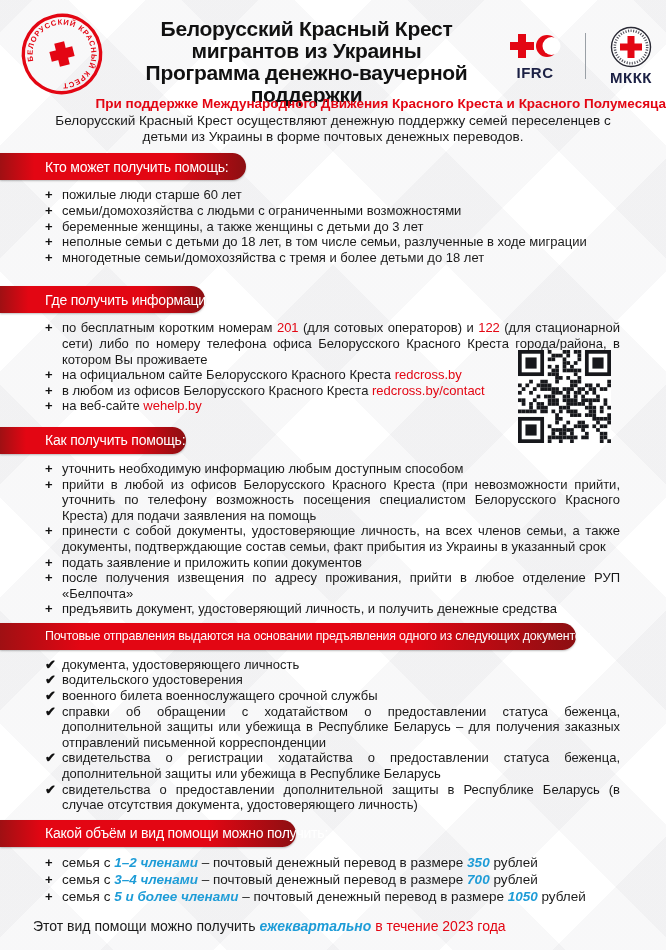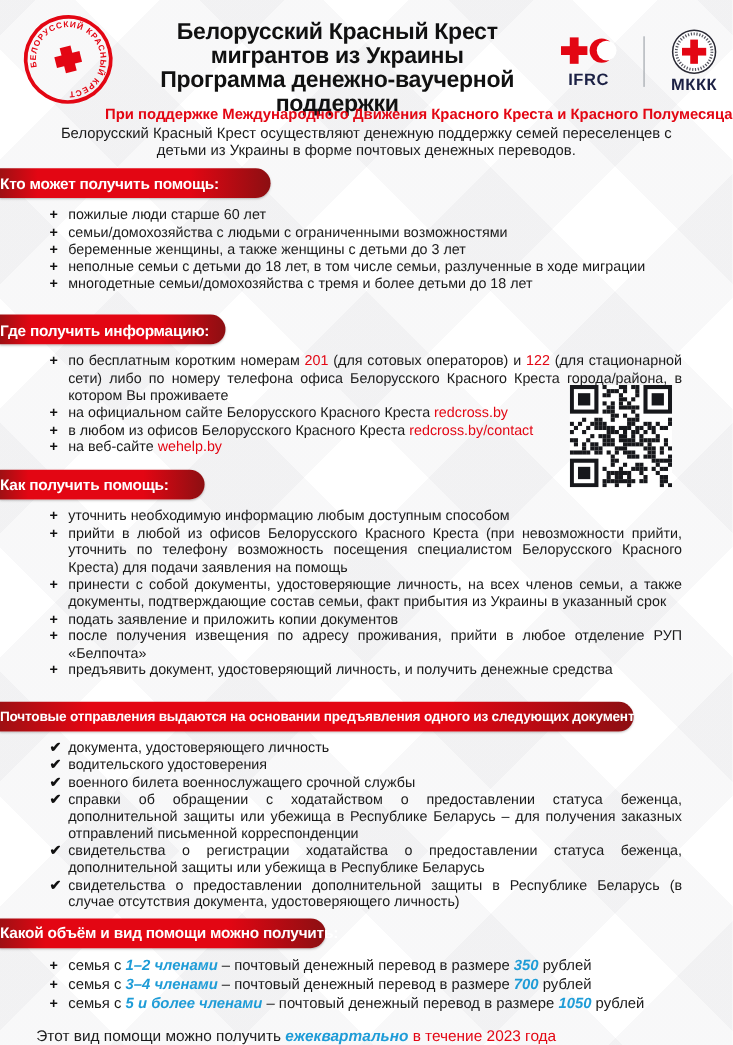--- a/index.html
+++ b/index.html
@@ -32,30 +32,31 @@
   .logo-word{font-size:15px;font-weight:bold;color:var(--navy);letter-spacing:.5px;margin-top:1px;}
   .logo-divider{width:1px;height:46px;background:#9aa0a6;}
 
   
   .support-line{margin-top:4px;text-align:right;font-size:13.5px;font-weight:bold;color:var(--red);line-height:16px;}
   .intro-par{margin:1px auto 0;max-width:580px;text-align:center;font-size:13.5px;line-height:16.2px;font-weight:500;}
 
   
   .banner{
     height:27px;display:flex;align-items:center;
+    padding-left:45px;
     border-radius:0 14px 14px 0;
     background:linear-gradient(90deg,#9f1013 0%,var(--red) 14%,var(--red) 70%,var(--dark-red) 100%);
-    color:#fff;font-weight:bold;font-size:14px;letter-spacing:-0.2px;
+    color:#fff;font-weight:normal;font-size:14px;letter-spacing:-0.2px;
     box-shadow:0 1px 2px rgba(0,0,0,.25);
     white-space:nowrap;
   }
   .s1 .banner{width:246px;margin-top:8px;}
   .s2 .banner{width:205px;margin-top:21px;}
   .s3 .banner{width:186px;margin-top:13px;}
-  .s4 .banner{width:576px;margin-top:21px;font-size:12.4px;}
+  .s4 .banner{width:576px;margin-top:6px;font-size:12.4px;}
   .s5 .banner{width:296px;margin-top:7px;}
 
   
   ul.items{list-style:none;margin-top:7px;padding:0 46px 0 45px;}
   ul.items li{display:flex;font-size:13px;line-height:15.6px;font-weight:500;}
   ul.items .marker{flex:0 0 17px;font-weight:bold;font-size:13px;color:#111;}
   ul.items .li-text{flex:1;text-align:justify;}
   .c-red{color:var(--red);font-weight:normal;}
   .c-blue{color:var(--blue);font-weight:bold;font-style:italic;}
   .s5 ul.items li{line-height:17px;font-size:13.5px;}

